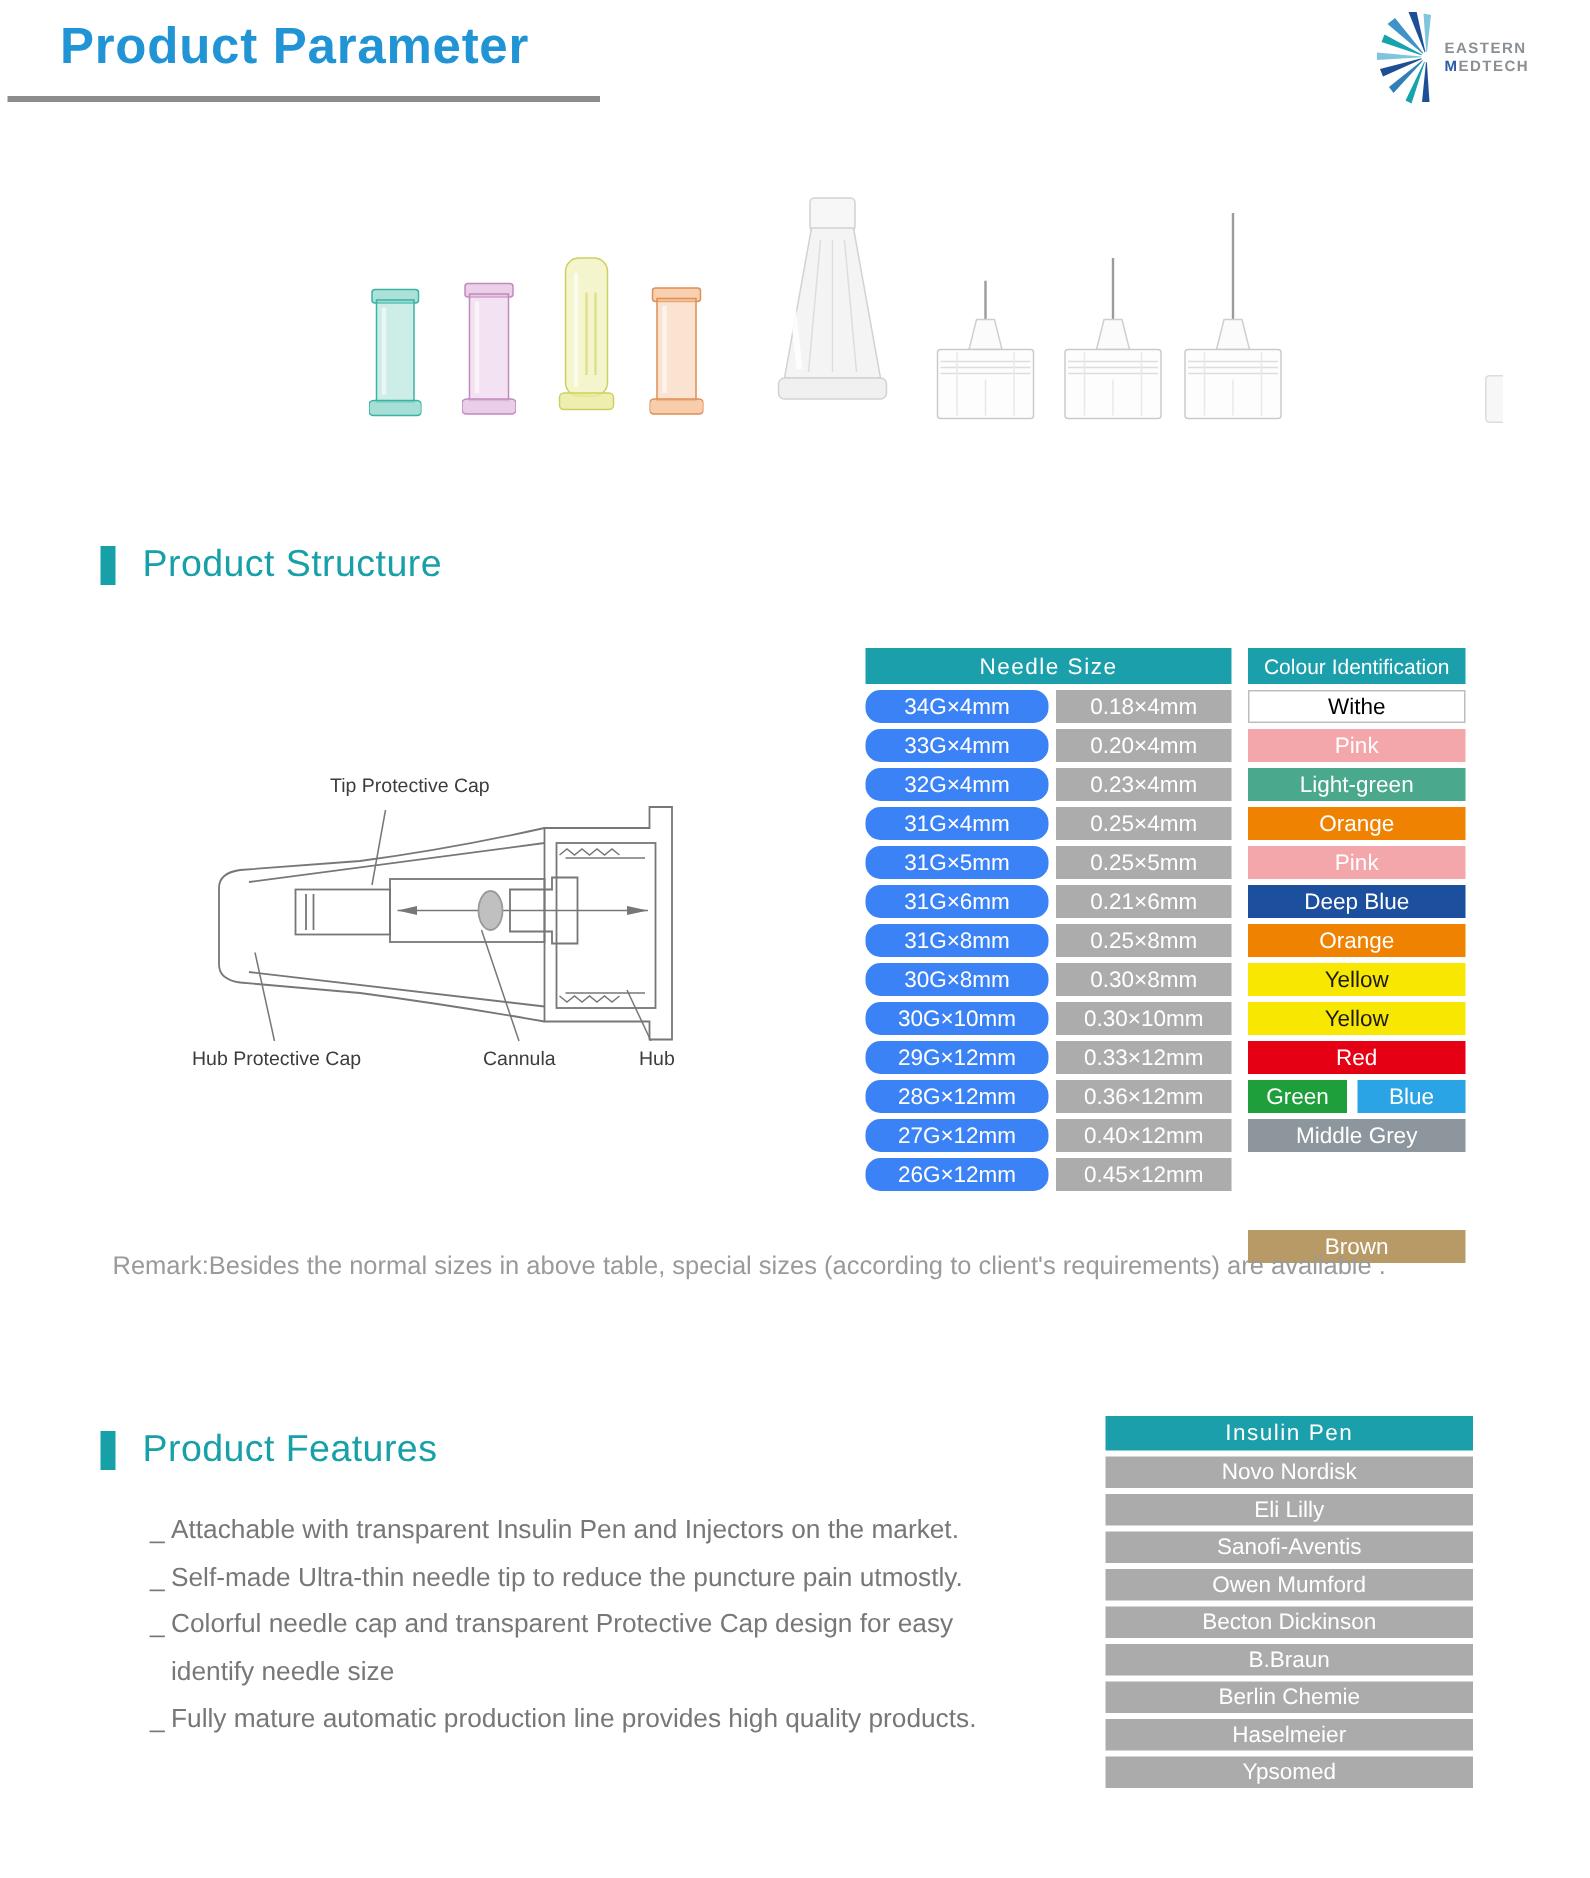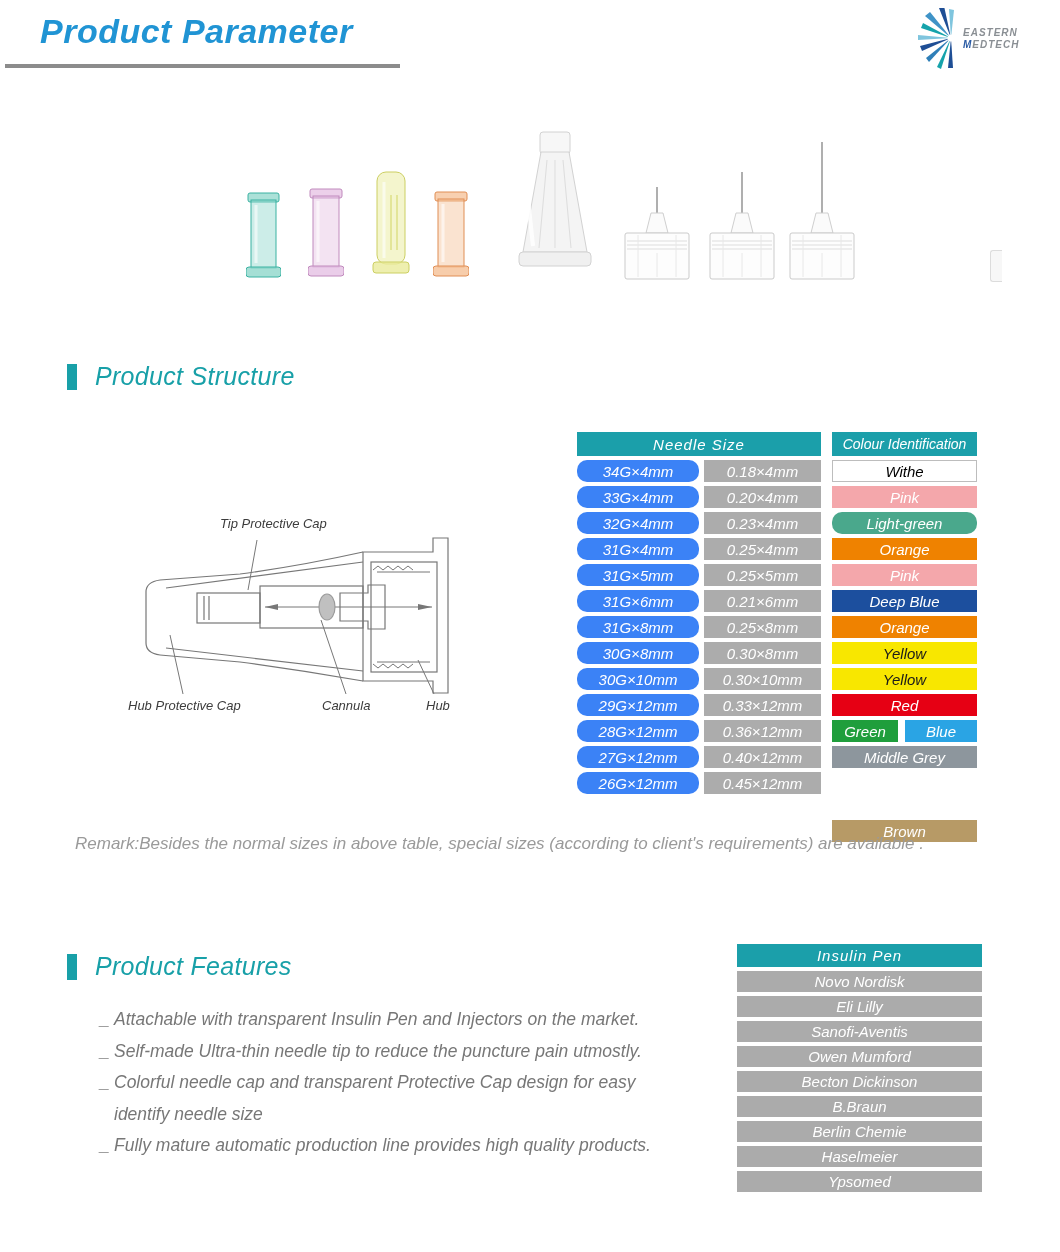--- a/index.html
+++ b/index.html
@@ -1,17 +1,17 @@
 <!DOCTYPE html>
 <html><head>
 <meta charset="utf-8">
 <style>
   * { margin:0; padding:0; box-sizing:border-box; }
   body { background:#ffffff; font-family:"Liberation Sans", sans-serif; }
-  .page { position:relative; width:1060px; height:1252px; background:#ffffff; overflow:hidden;font-style:italic; }
+  .page { position:relative; width:1060px; height:1252px; background:#ffffff; overflow:hidden; }
 
   
   .page-title { position:absolute; left:40px; top:12px; font-size:34px; font-weight:700; color:#2094d4; letter-spacing:0.5px; }
   .title-underline { position:absolute; left:5px; top:64px; width:395px; height:4px; background:#8c8c8c; }
   .logo { position:absolute; right:18px; top:8px; width:135px; height:62px; display:flex; align-items:center; }
   .logo-text { margin-left:4px; line-height:12px; }
   .logo-line1 { font-size:10px; font-weight:700; color:#8a8f94; letter-spacing:1px; }
   .logo-line2 { font-size:10px; font-weight:700; color:#8a8f94; letter-spacing:1px; }
   .logo-line2 .m { color:#2a5ba4; }
 
@@ -234,21 +234,21 @@
       <div class="c-color full" style="background-color: rgb(255, 255, 255); color: rgb(0, 0, 0); border-color: rgb(189, 189, 189);">Withe</div>
     </div>
     <div class="t-row">
       <div class="c-gauge">33G×4mm</div>
       <div class="c-size">0.20×4mm</div>
       <div class="c-color full" style="background-color: rgb(244, 167, 171); color: rgb(255, 255, 255); border-color: transparent;">Pink</div>
     </div>
     <div class="t-row">
       <div class="c-gauge">32G×4mm</div>
       <div class="c-size">0.23×4mm</div>
-      <div class="c-color full" style="background-color: rgb(74, 168, 140); color: rgb(255, 255, 255); border-color: transparent; border-radius: 10px;">Light-green</div>
+      <div class="c-color full" style="background-color: rgb(74, 168, 140); color: rgb(255, 255, 255); border-color: transparent;">Light-green</div>
     </div>
     <div class="t-row">
       <div class="c-gauge">31G×4mm</div>
       <div class="c-size">0.25×4mm</div>
       <div class="c-color full" style="background-color: rgb(239, 130, 0); color: rgb(255, 255, 255); border-color: transparent;">Orange</div>
     </div>
     <div class="t-row">
       <div class="c-gauge">31G×5mm</div>
       <div class="c-size">0.25×5mm</div>
       <div class="c-color full" style="background-color: rgb(244, 167, 171); color: rgb(255, 255, 255); border-color: transparent;">Pink</div>

